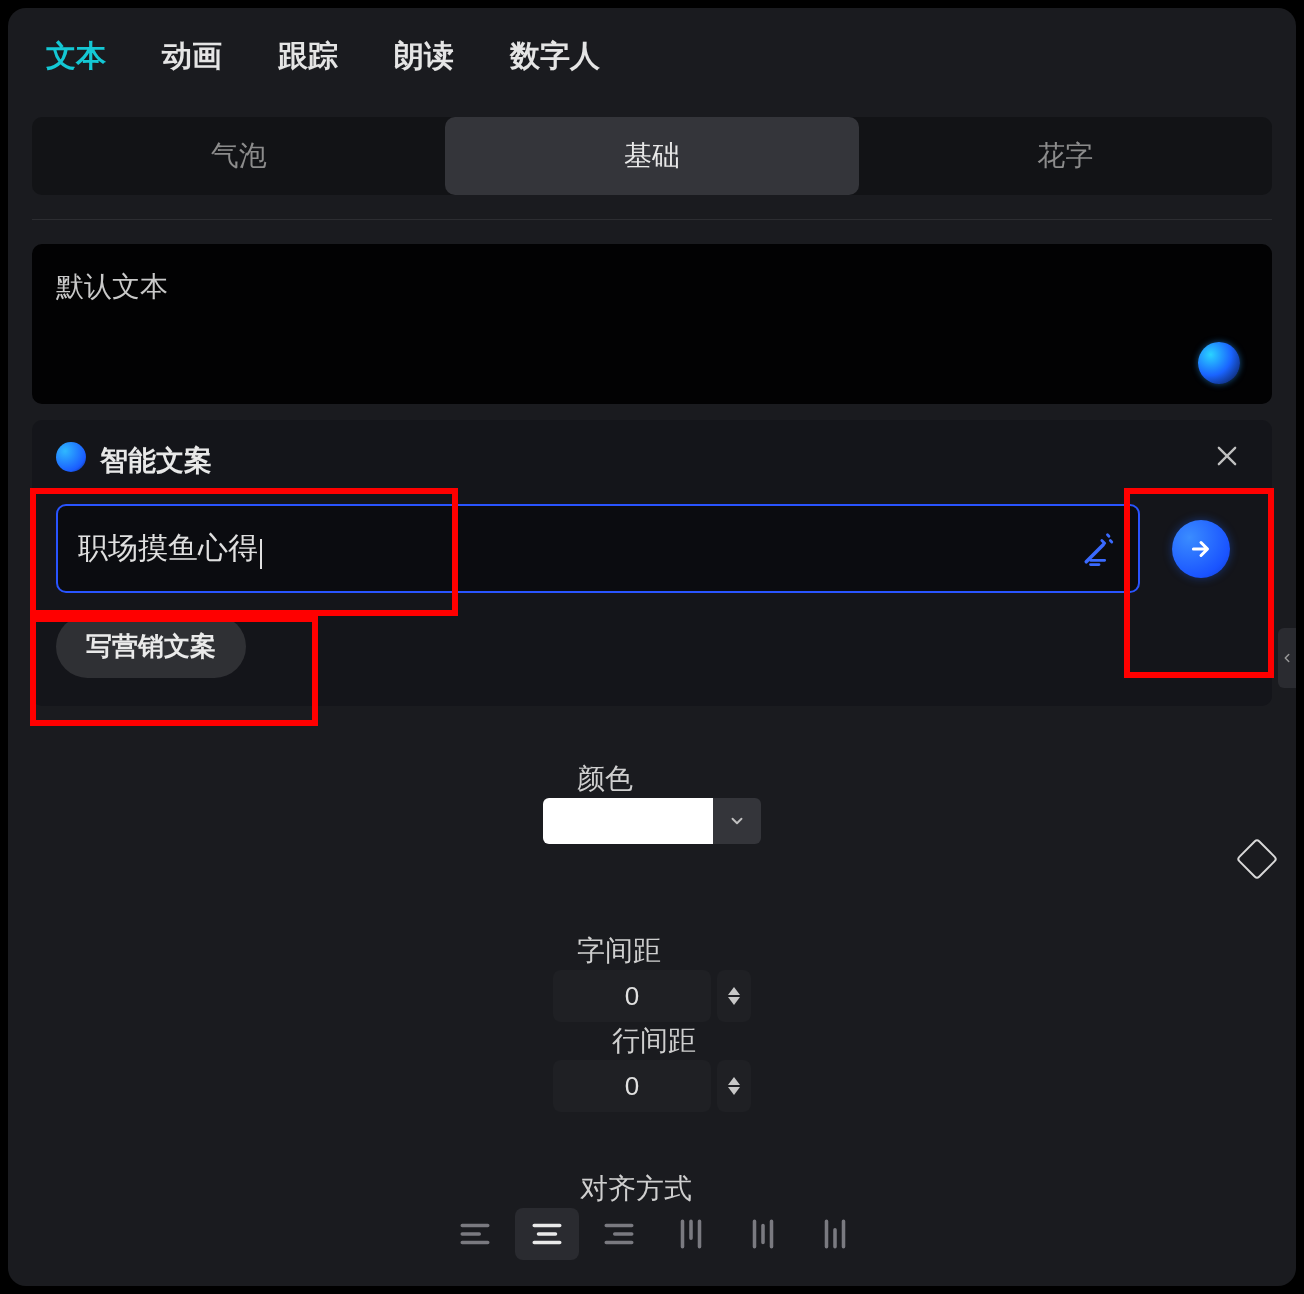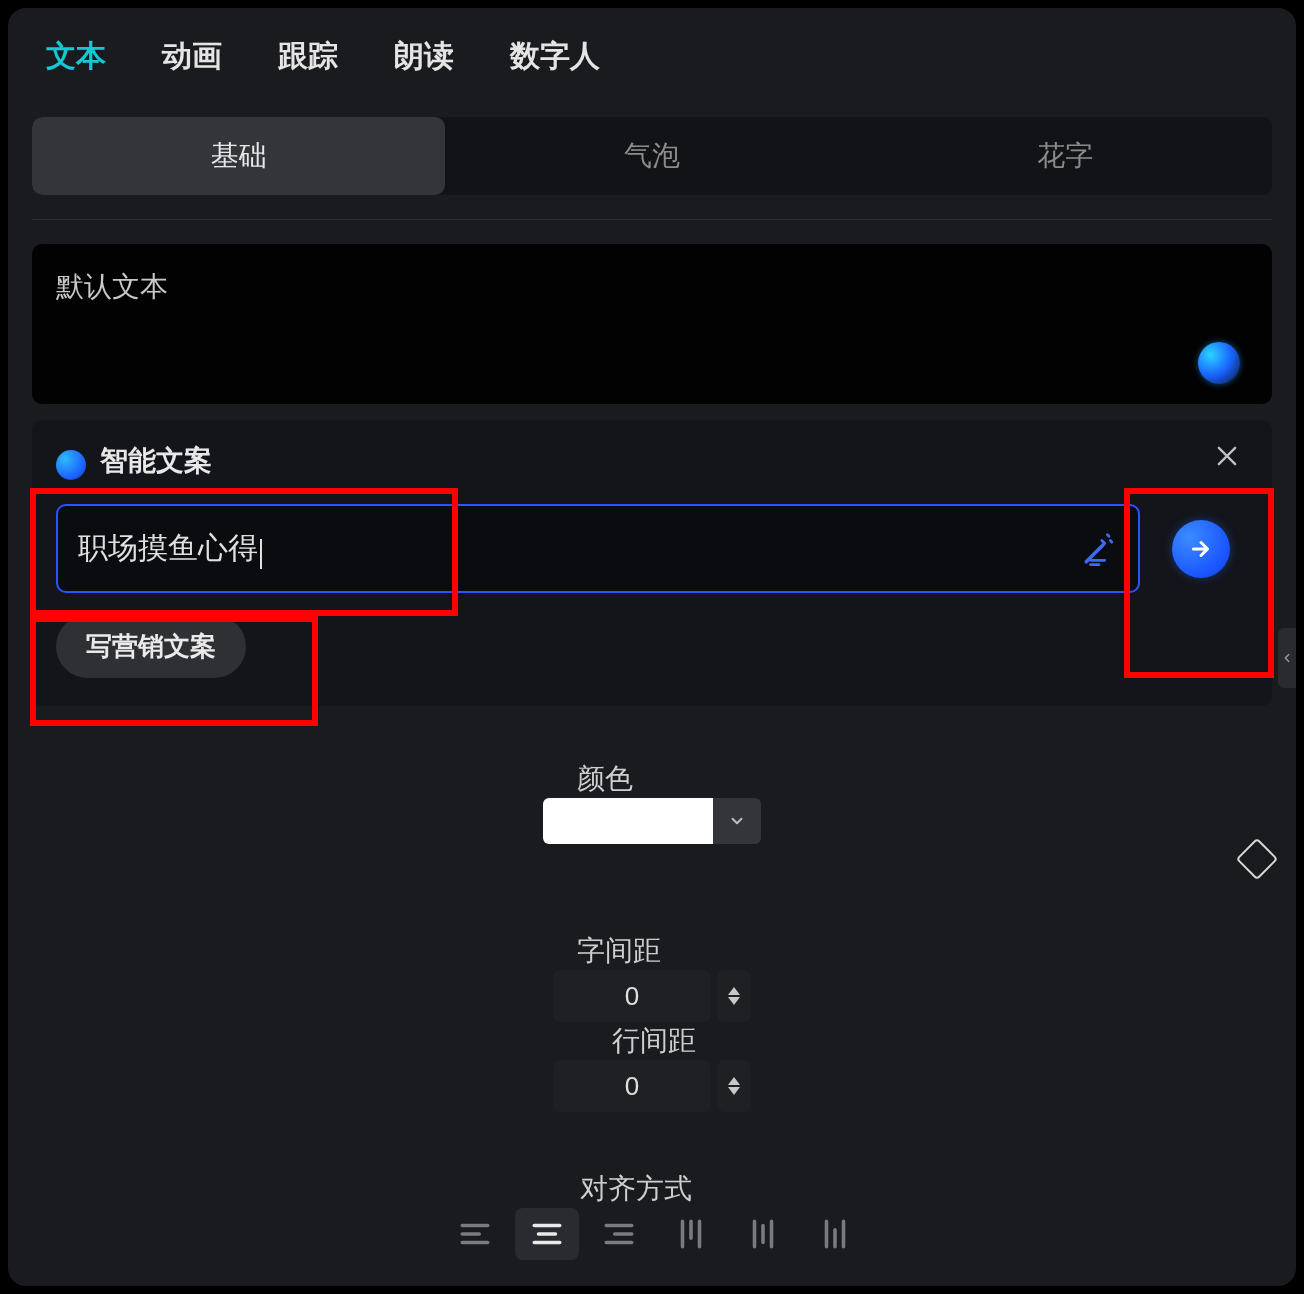--- a/index.html
+++ b/index.html
@@ -83,21 +83,21 @@
   
   .smart-panel {
     margin: 16px 24px 0 24px;
     background: #14151a;
     border-radius: 10px;
     padding: 22px 24px 28px 24px;
     position: relative;
   }
   .smart-header {
     display: flex;
-    align-items: flex-end;
+    align-items: flex-start;
     gap: 14px;
     margin-bottom: 24px;
   }
   .smart-orb {
     width: 30px; height: 30px;
     border-radius: 50%;
     background: radial-gradient(circle at 30% 30%, #2fb8ff 0%, #1a5cff 70%, #0a1840 100%);
   }
   .smart-title { font-size: 28px; font-weight: 600; color: #e8e8e8; }
   .close-x {
@@ -272,22 +272,22 @@
 
   <div class="top-tabs">
     <div class="top-tab active">文本</div>
     <div class="top-tab">动画</div>
     <div class="top-tab">跟踪</div>
     <div class="top-tab">朗读</div>
     <div class="top-tab">数字人</div>
   </div>
 
   <div class="sub-tabs">
+    <div class="sub-tab">气泡</div>
     <div class="sub-tab active">基础</div>
-    <div class="sub-tab">气泡</div>
     <div class="sub-tab">花字</div>
   </div>
 
   <div class="divider"></div>
 
   <div class="text-box">
     <span>默认文本</span>
     <div class="orb"></div>
   </div>
 

